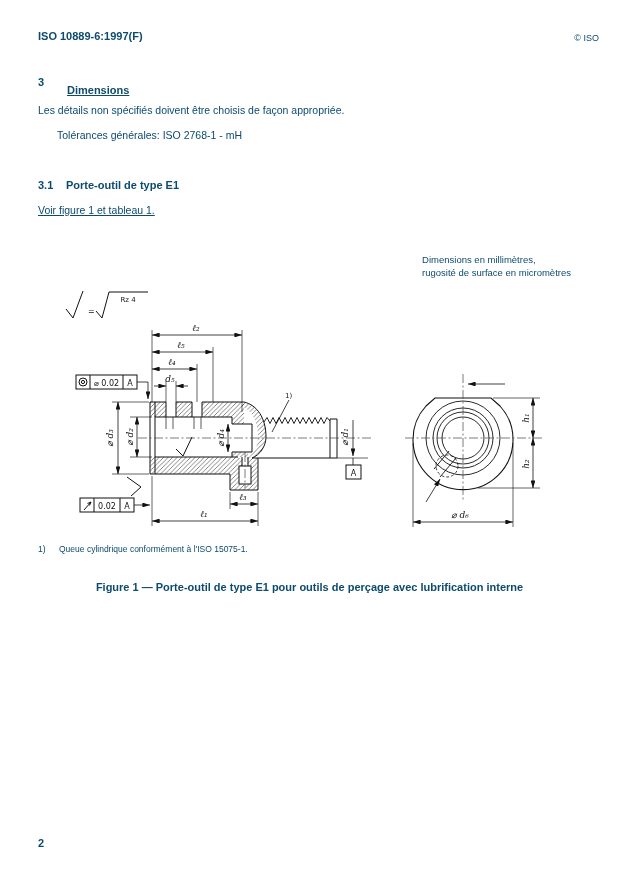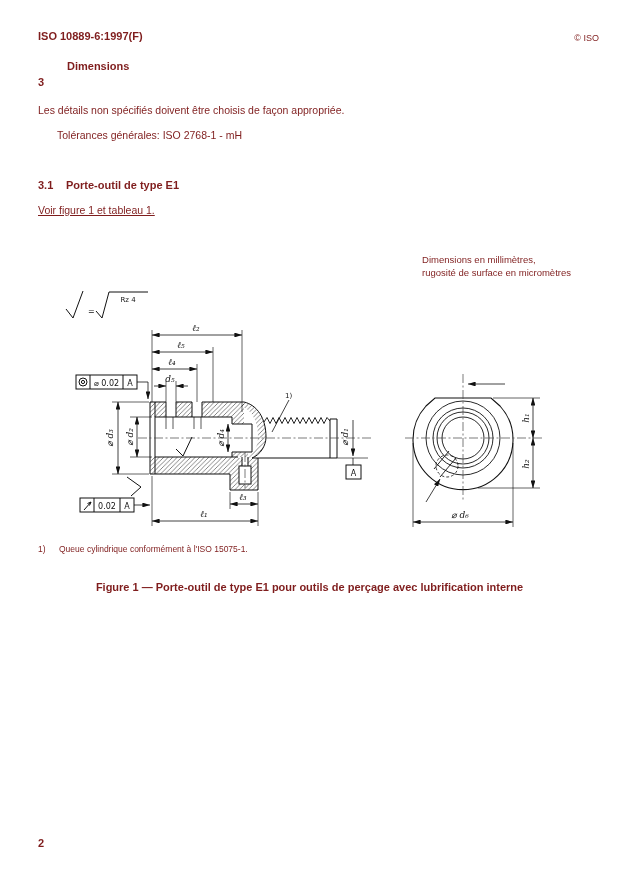--- a/index.html
+++ b/index.html
@@ -1,18 +1,18 @@
 <!DOCTYPE html>
 <html><head>
 <meta charset="utf-8">
 <style>
   html,body{margin:0;padding:0;background:#888;}
   .page{
     position:relative;width:619px;height:877px;background:#ffffff;
-    font-family:"Liberation Sans",sans-serif;color:#7f1d1d;overflow:hidden;
+    font-family:"Liberation Sans",sans-serif;color:#0c4a6e;overflow:hidden;
     margin:0 auto;
   }
   .abs{position:absolute;}
   .hdr-l{left:38px;top:30px;font-size:11px;font-weight:bold;}
   .hdr-r{right:20px;top:33px;font-size:9px;text-align:right;}
   .h-num{left:38px;font-size:11px;font-weight:bold;}
   .h-tit{font-size:11px;font-weight:bold;}
   .body-p{left:38px;font-size:10.5px;}
   .units{right:48px;top:254px;font-size:9.5px;line-height:12.5px;}
   .footnote{top:544px;font-size:8.5px;}
@@ -24,21 +24,21 @@
 </style>
 </head>
 <body>
 
 <div class="page">
 
   <span class="abs hdr-l">ISO 10889-6:1997(F)</span>
   <span class="abs hdr-r">© ISO</span>
 
   <span class="abs h-num" style="top:76px;">3</span>
-  <span class="abs h-tit" style="left:67px;top:60px;">Dimensions</span>
+  <span class="abs h-tit" style="left:67px;top:84px;text-decoration:underline;">Dimensions</span>
 
   <span class="abs body-p" style="top:104px;">Les détails non spécifiés doivent être choisis de façon appropriée.</span>
   <span class="abs body-p" style="top:129px;margin-left:19px;">Tolérances générales: ISO 2768-1 - mH</span>
 
   <span class="abs h-num" style="top:179px;">3.1</span>
   <span class="abs h-tit" style="left:66px;top:179px;">Porte-outil de type E1</span>
 
   <span class="abs body-p" style="top:204px;text-decoration:underline;">Voir figure 1 et tableau 1.</span>
 
   <div class="abs units">

